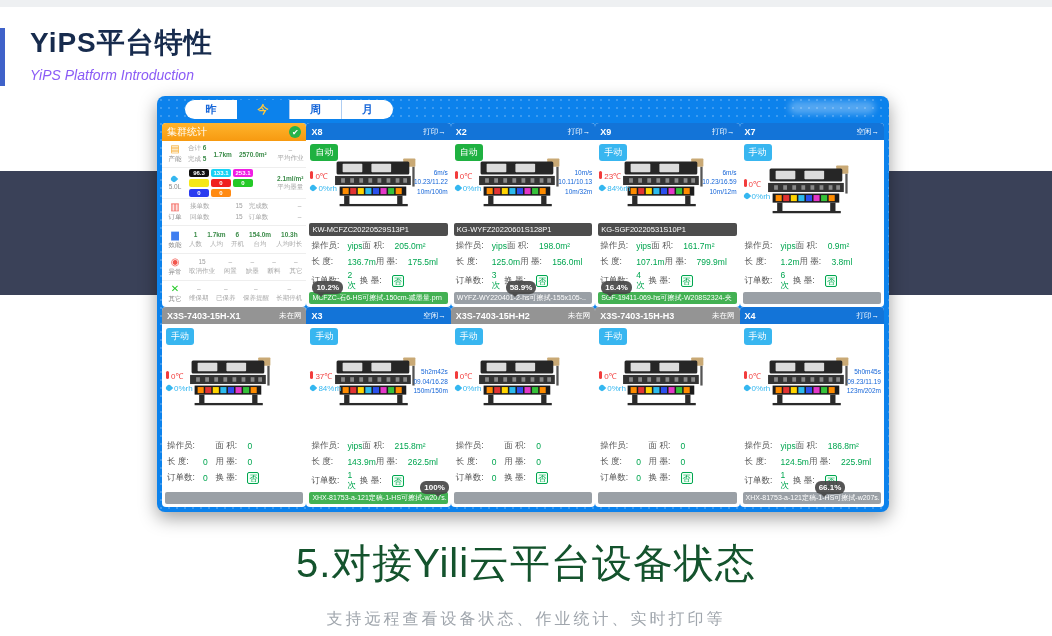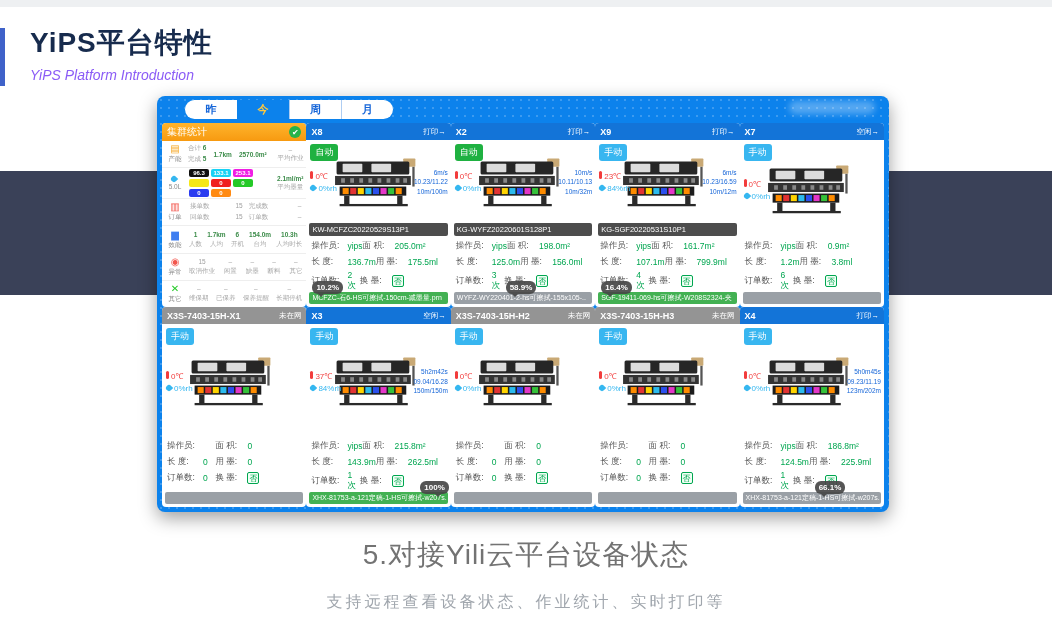--- a/index.html
+++ b/index.html
@@ -95,21 +95,21 @@
   .filebar.gray { background:#9aa0a6; }
   .tip { position:absolute; bottom:13px; background:rgba(70,70,70,.92); color:#fff; font-size:8px;
     font-weight:bold; padding:2px 4px; border-radius:6px; z-index:3; }
   .tip::after { content:''; position:absolute; top:100%; left:6px;
     border:3px solid transparent; border-top-color:rgba(70,70,70,.92); }
   .tip.pos-left { left:6px; } .tip.pos-center { left:38%; }
   .tip.pos-midright { left:52%; } .tip.pos-right { right:2px;text-align:center; }
   .tip.pos-right::after { left:auto; right:8px; }
 
   .caption { position:absolute; left:0; top:536px; width:100%; text-align:center; }
-  .caption-title { font-size:28px; font-weight:500; color:#737373; letter-spacing:1px; }
+  .caption-title { font-size:40px; font-weight:500; color:#14532d; letter-spacing:1px; }
   .caption-sub { margin-top:18px; font-size:16px; color:#a0a6ad; letter-spacing:3px; }
 </style>
 </head>
 <body>
 
 <div class="top-strip"></div>
 <div class="accent-bar"></div>
 
 <div class="page-header">
   <div class="page-title">YiPS平台特性</div>

